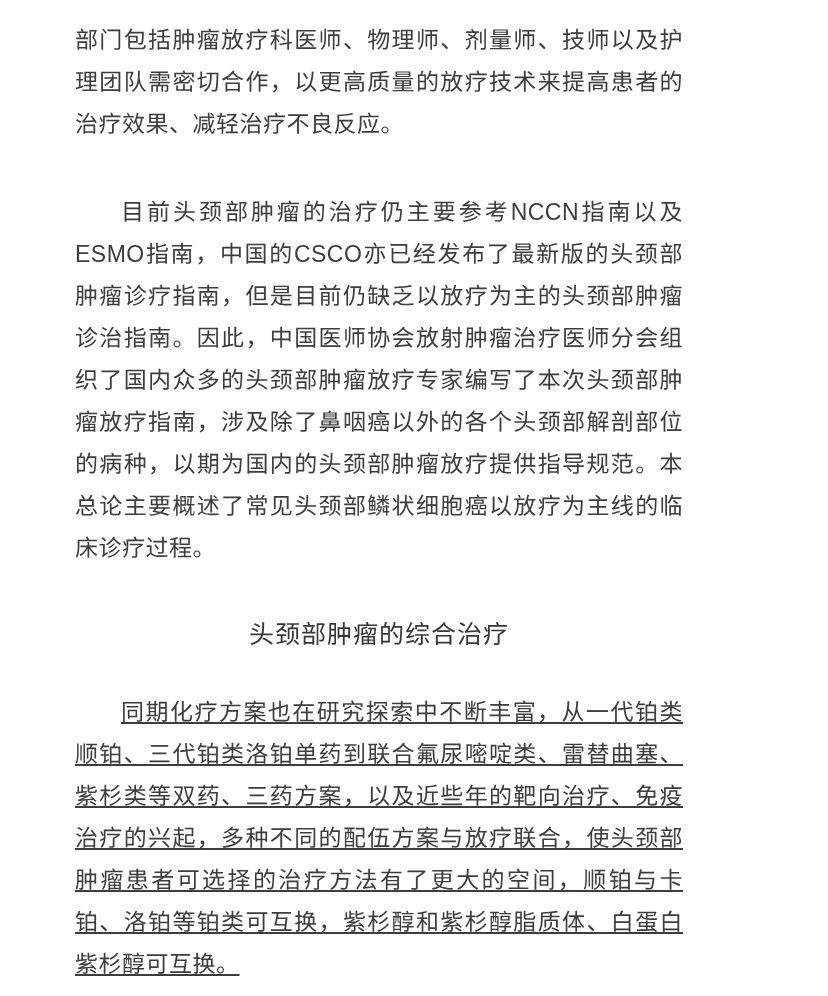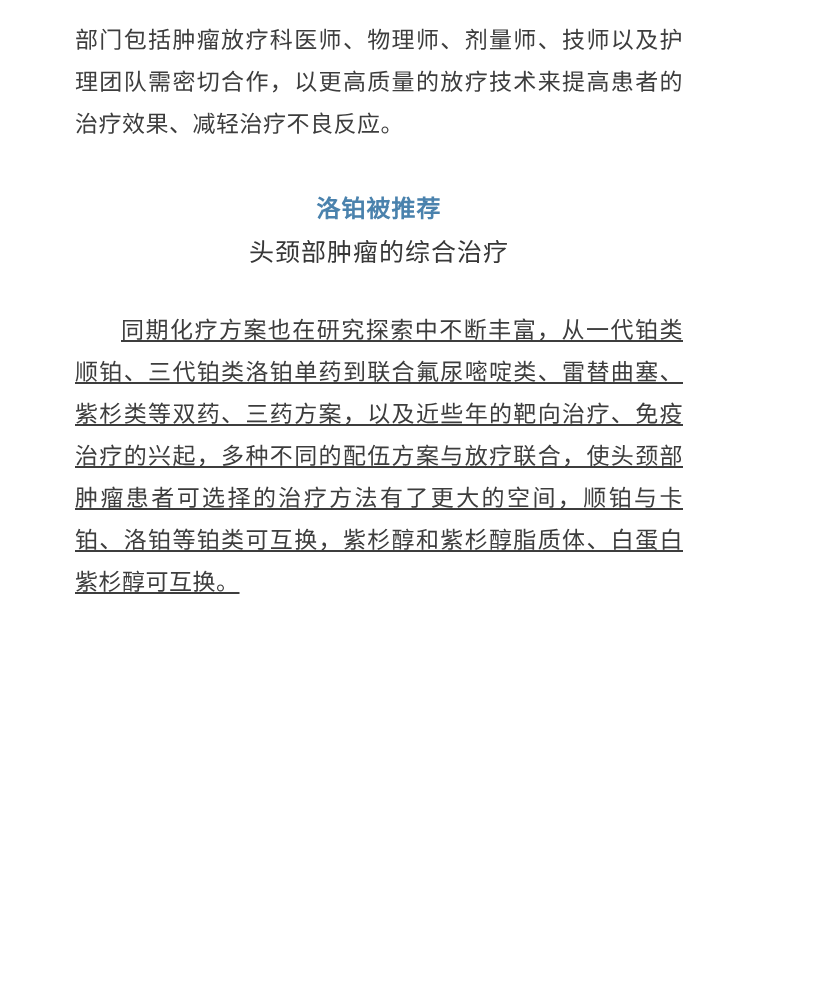--- a/index.html
+++ b/index.html
@@ -65,21 +65,21 @@
     letter-spacing: 0.5px;
   }
 </style>
 </head>
 <body>
 
 <div class="article">
 
   <p class="body-para">部门包括肿瘤放疗科医师、物理师、剂量师、技师以及护理团队需密切合作，以更高质量的放疗技术来提高患者的治疗效果、减轻治疗不良反应。</p>
 
+  <p class="body-para indent">目前头颈部肿瘤的治疗仍主要参考NCCN指南以及ESMO指南，中国的CSCO亦已经发布了最新版的头颈部肿瘤诊疗指南，但是目前仍缺乏以放疗为主的头颈部肿瘤诊治指南。因此，中国医师协会放射肿瘤治疗医师分会组织了国内众多的头颈部肿瘤放疗专家编写了本次头颈部肿瘤放疗指南，涉及除了鼻咽癌以外的各个头颈部解剖部位的病种，以期为国内的头颈部肿瘤放疗提供指导规范。本总论主要概述了常见头颈部鳞状细胞癌以放疗为主线的临床诊疗过程。</p>
 
-  <h2 class="promo-heading">洛铂被推荐</h2>
 
   <h3 class="section-title">头颈部肿瘤的综合治疗</h3>
 
 
   <p class="body-para indent last">同期化疗方案也在研究探索中不断丰富，从一代铂类顺铂、三代铂类洛铂单药到联合氟尿嘧啶类、雷替曲塞、紫杉类等双药、三药方案，以及近些年的靶向治疗、免疫治疗的兴起，多种不同的配伍方案与放疗联合，使头颈部肿瘤患者可选择的治疗方法有了更大的空间，顺铂与卡铂、洛铂等铂类可互换，紫杉醇和紫杉醇脂质体、白蛋白紫杉醇可互换。</p>
 
 </div>
 
 </body></html>

